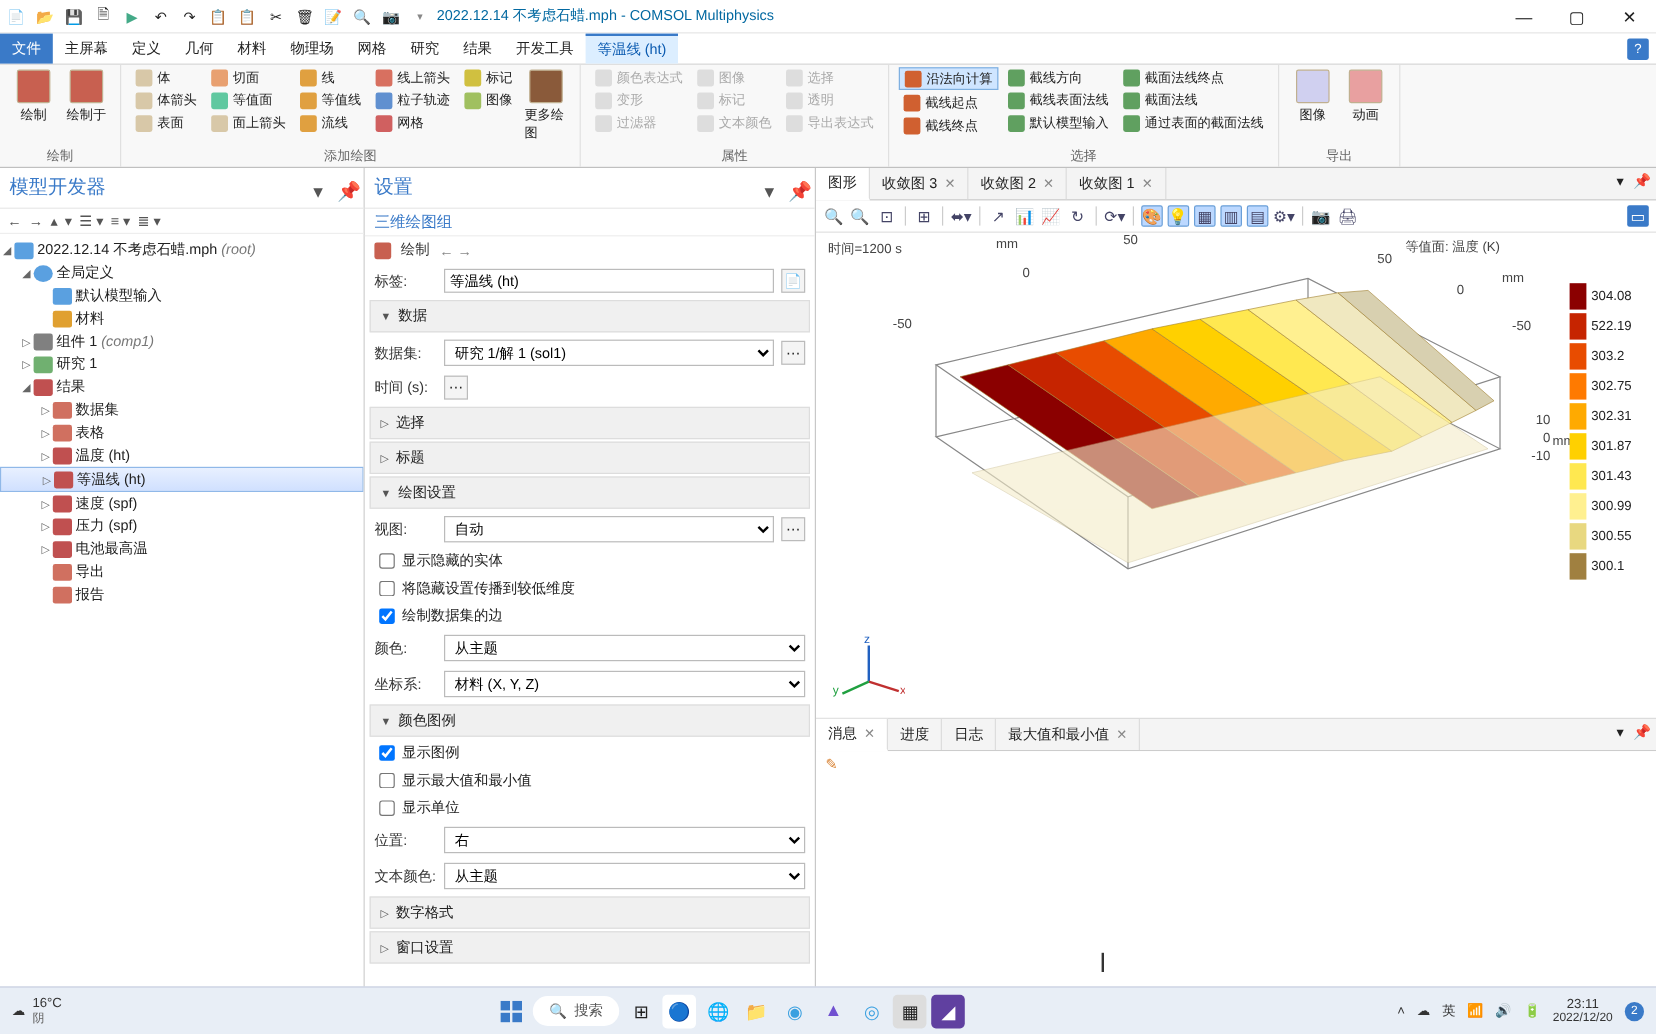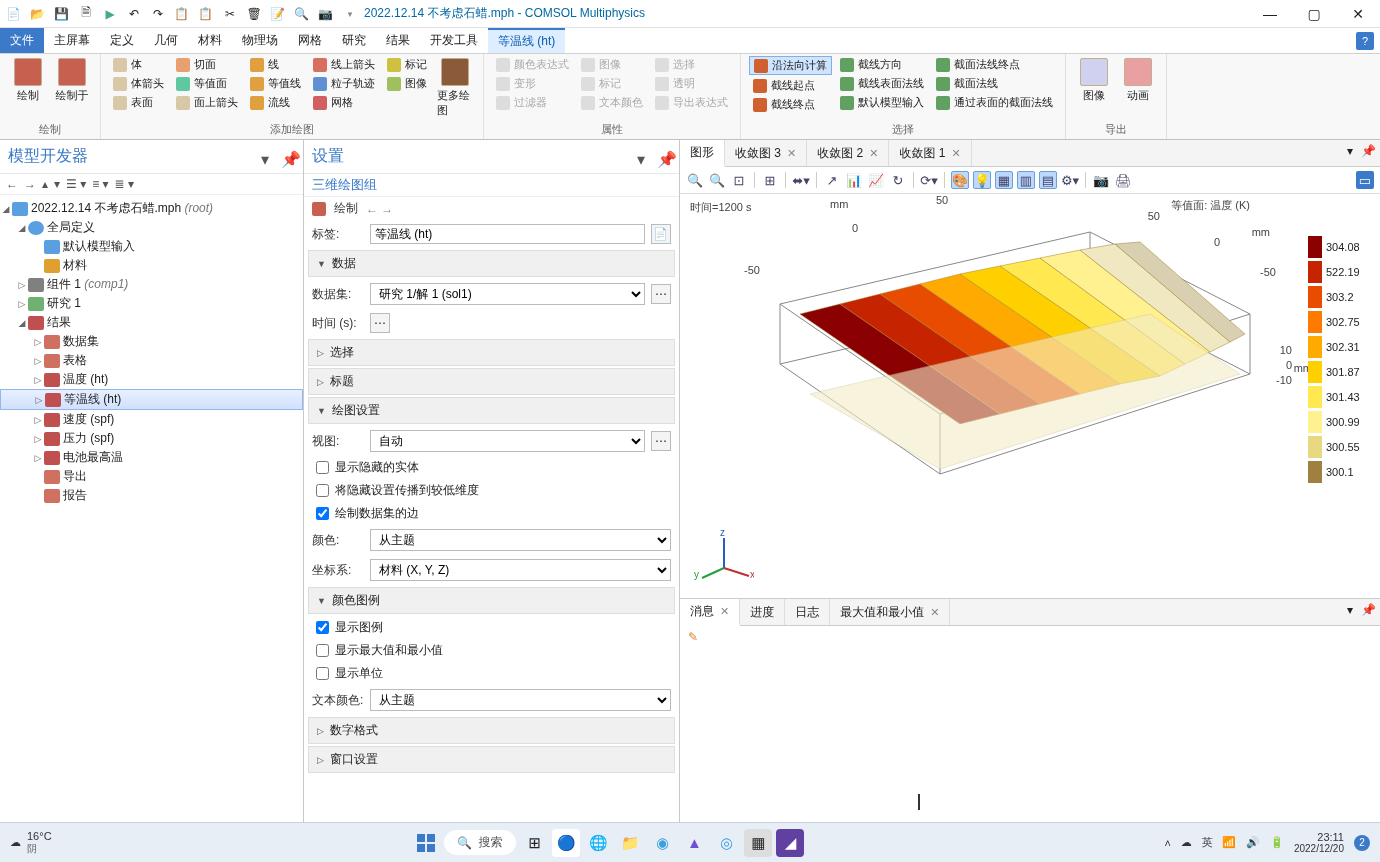--- a/index.html
+++ b/index.html
@@ -524,20 +524,24 @@
           <span>显示图例</span>
         </div>
       <div class="chkrow">
           <input type="checkbox" style="">
           <span>显示最大值和最小值</span>
         </div>
       <div class="chkrow">
           <input type="checkbox" style="">
           <span>显示单位</span>
         </div>
+      <div class="srow">
+        <label>位置:</label>
+        <select><option>右</option></select>
+      </div>
       <div class="srow">
         <label>文本颜色:</label>
         <select><option>从主题</option></select>
       </div>
       <div class="section">
           <span class="tri">▷</span>
           <span>数字格式</span>
         </div>
       <div class="section">
           <span class="tri">▷</span>
@@ -751,19 +755,19 @@
     <div class="tb-ic" style="background:#ddd">▦</div>
     <div class="tb-ic" style="background:#6040a0;color:#fff">◢</div>
   </div>
   <div class="tray">
     <span>˄</span>
     <span>☁</span>
     <span>英</span>
     <span>📶</span>
     <span>🔊</span>
     <span>🔋</span>
-    <div style="text-align:right">
+    <div style="text-align:center">
         <div>23:11</div>
         <div style="font-size:10px">2022/12/20</div>
       </div>
     <span style="background:#3a7ac8;color:#fff;border-radius:50%;width:16px;height:16px;display:flex;align-items:center;justify-content:center;font-size:10px">2</span>
   </div>
 </div>
 
 </body></html>

